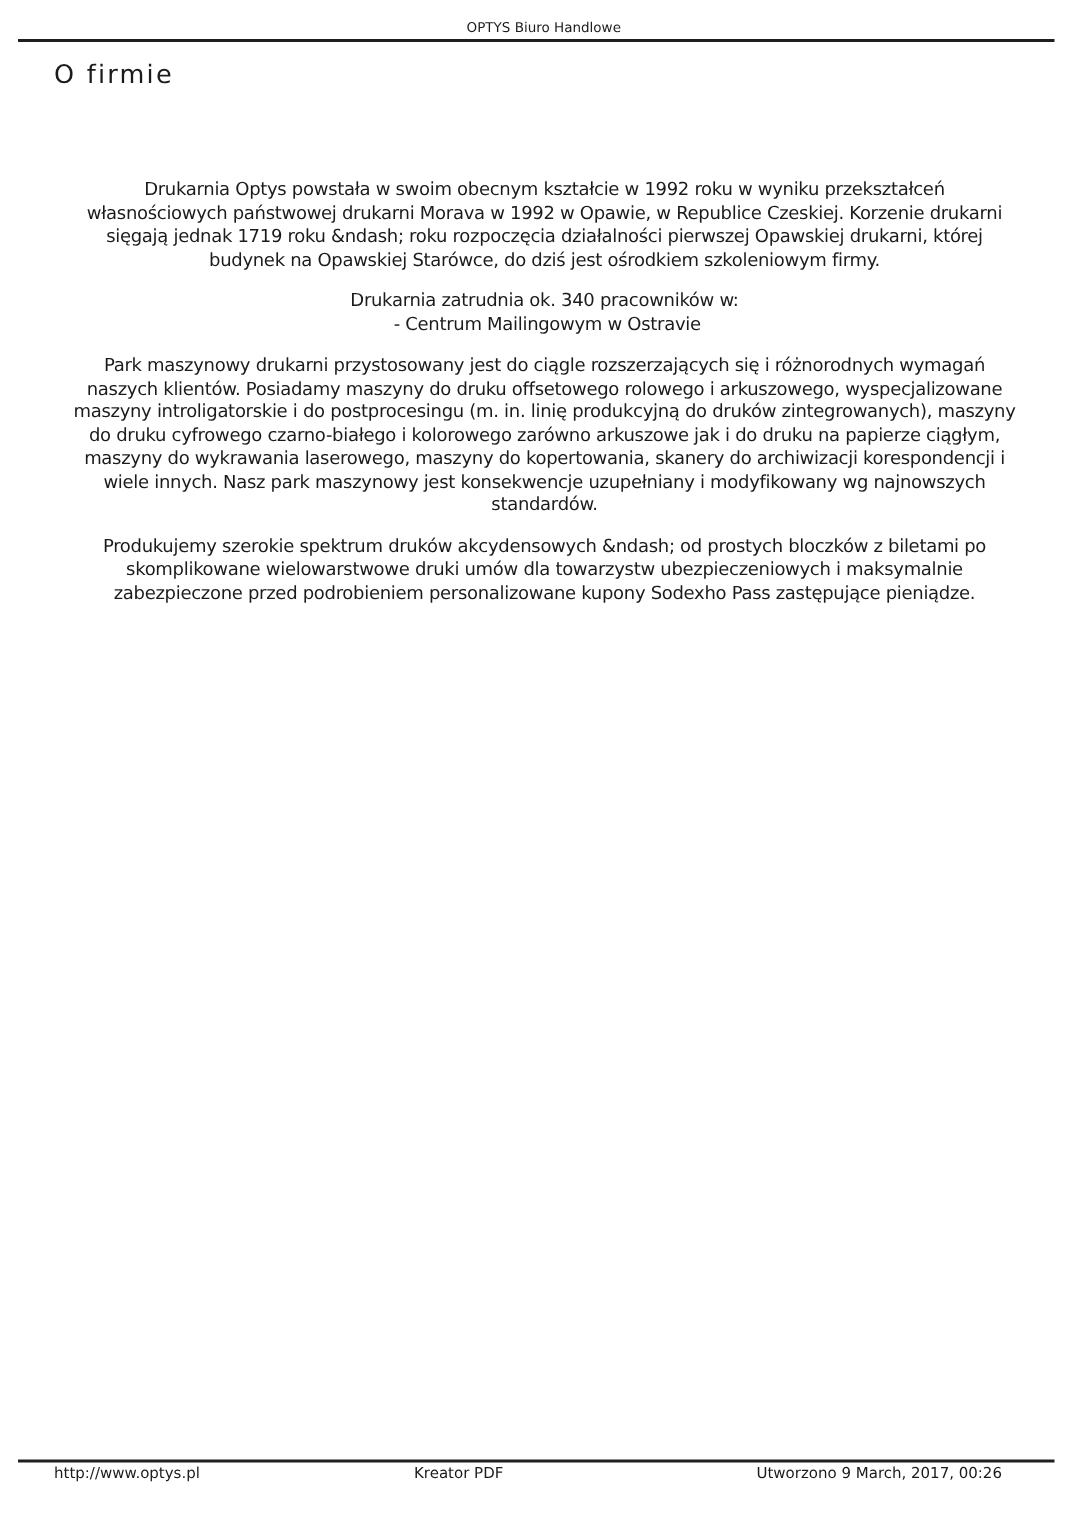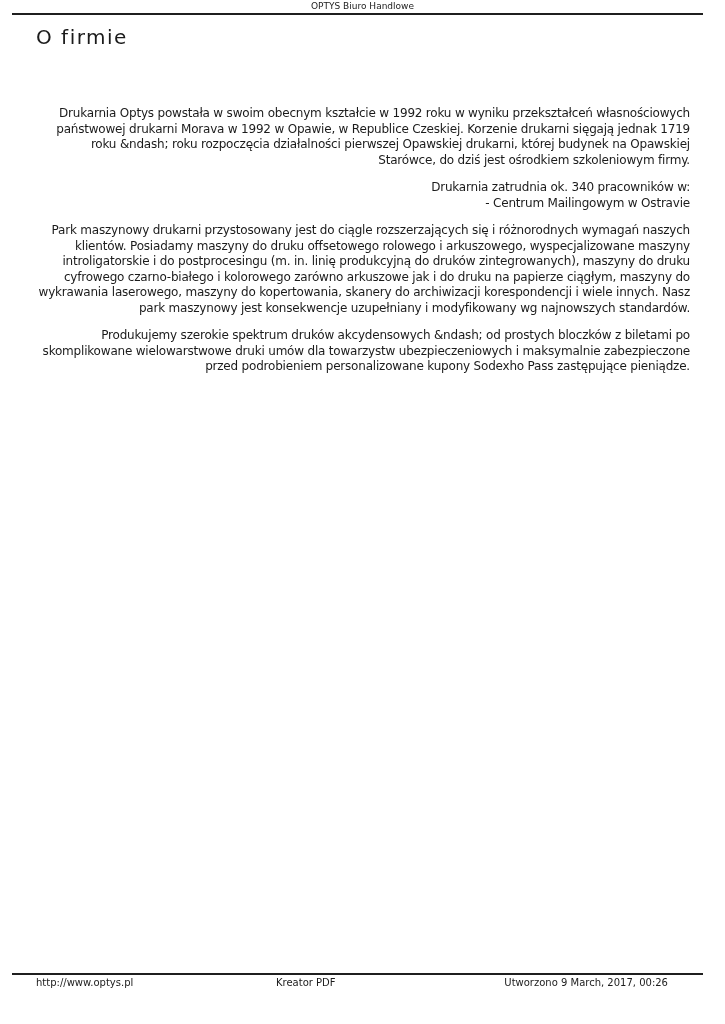--- a/index.html
+++ b/index.html
@@ -10,49 +10,50 @@
   body {
     width: 725px;
     height: 1024px;
     position: relative;
     overflow: hidden;
     font-family: "DejaVu Sans", "Liberation Sans", sans-serif;
     color: #1b1b1b;
     -webkit-font-smoothing: antialiased;
   }
   .doc-header {
+    padding-top: 13px;
     text-align: center;
     font-size: 9px;
     line-height: 12px;
     color: #1b1b1b;
   }
   .rule {
     height: 2px;
     background: #1f1f1f;
   }
   .header-rule {
     margin: 1px 22px 0 12px;
   }
   .doc-body {
     margin: 0 35px 0 36px;
   }
   h1.page-title {
-    font-size: 20px;
+    font-size: 17px;
     font-weight: 400;
     letter-spacing: 1.5px;
     margin: 11px 0 0 0;
     line-height: 22px;
     color: #1b1b1b;
   }
   .doc-body p {
     font-size: 12px;
     letter-spacing: -0.2px;
     line-height: 15.5px;
-    margin: 12px 0;
-    text-align: right;
+    margin: 12px 12px;
+    text-align: center;
   }
   p.first-para {
     margin-top: 58px;
   }
   .line {
     display: block;
     white-space: pre-wrap;
   }
   .doc-footer {
     position: absolute;

